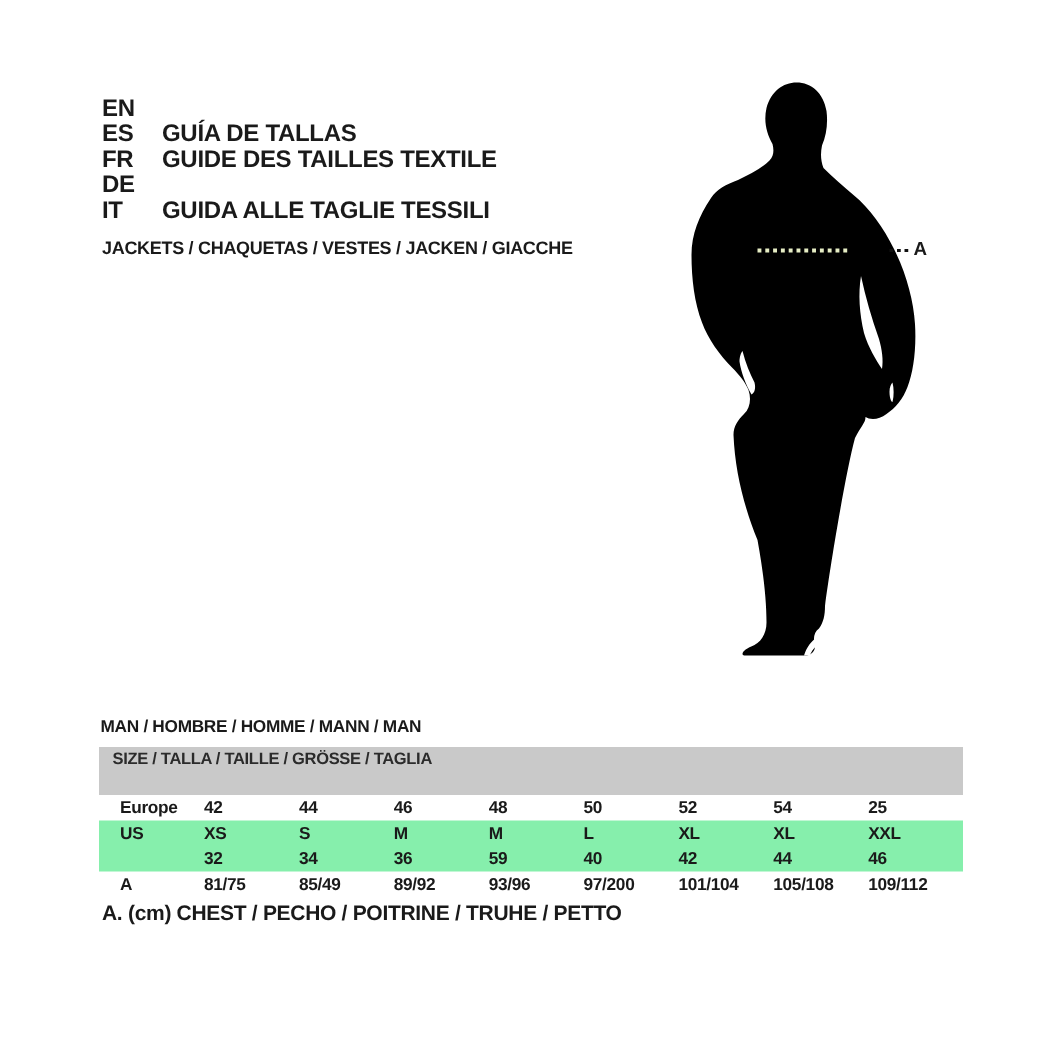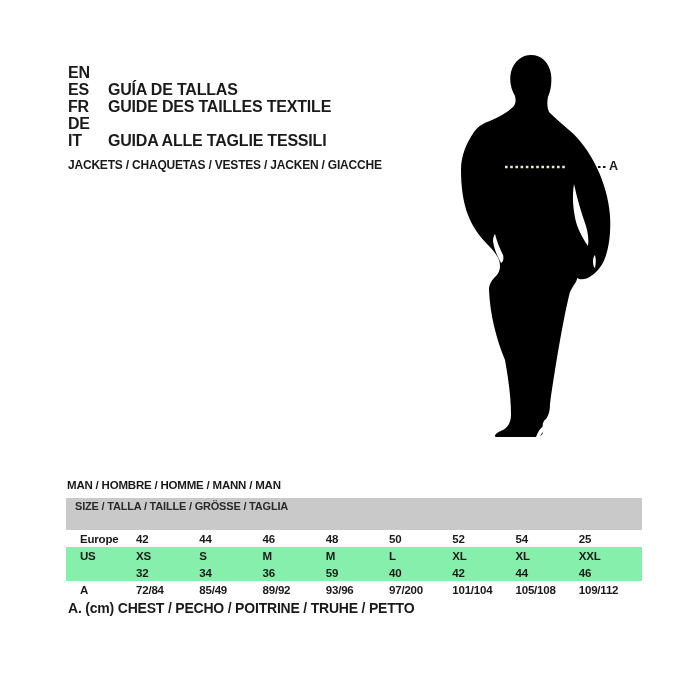--- a/index.html
+++ b/index.html
@@ -142,21 +142,21 @@
           <div class="tbl-cell txt">34</div>
           <div class="tbl-cell txt">36</div>
           <div class="tbl-cell txt">59</div>
           <div class="tbl-cell txt">40</div>
           <div class="tbl-cell txt">42</div>
           <div class="tbl-cell txt">44</div>
           <div class="tbl-cell txt">46</div>
         </div>
         <div class="tbl-row">
           <div class="tbl-label txt">A</div>
-          <div class="tbl-cell txt">72/84</div>
+          <div class="tbl-cell txt">81/75</div>
           <div class="tbl-cell txt">85/49</div>
           <div class="tbl-cell txt">89/92</div>
           <div class="tbl-cell txt">93/96</div>
           <div class="tbl-cell txt">97/200</div>
           <div class="tbl-cell txt">101/104</div>
           <div class="tbl-cell txt">105/108</div>
           <div class="tbl-cell txt">109/112</div>
         </div>
       </div>
   </div>

